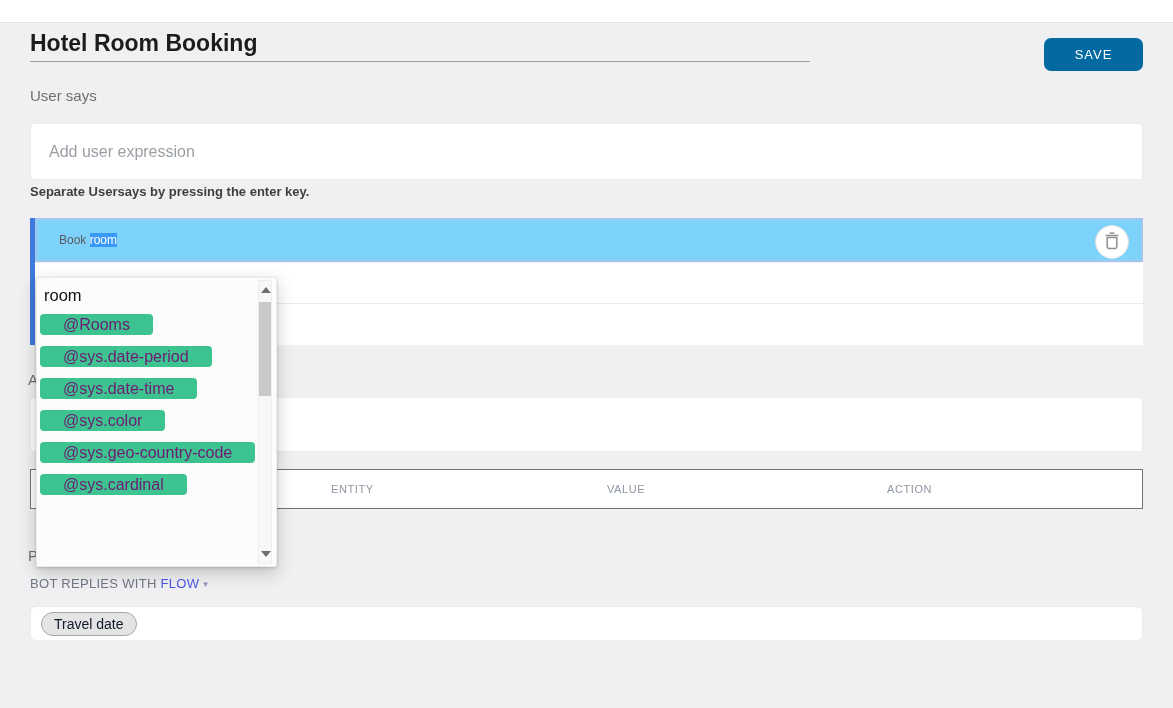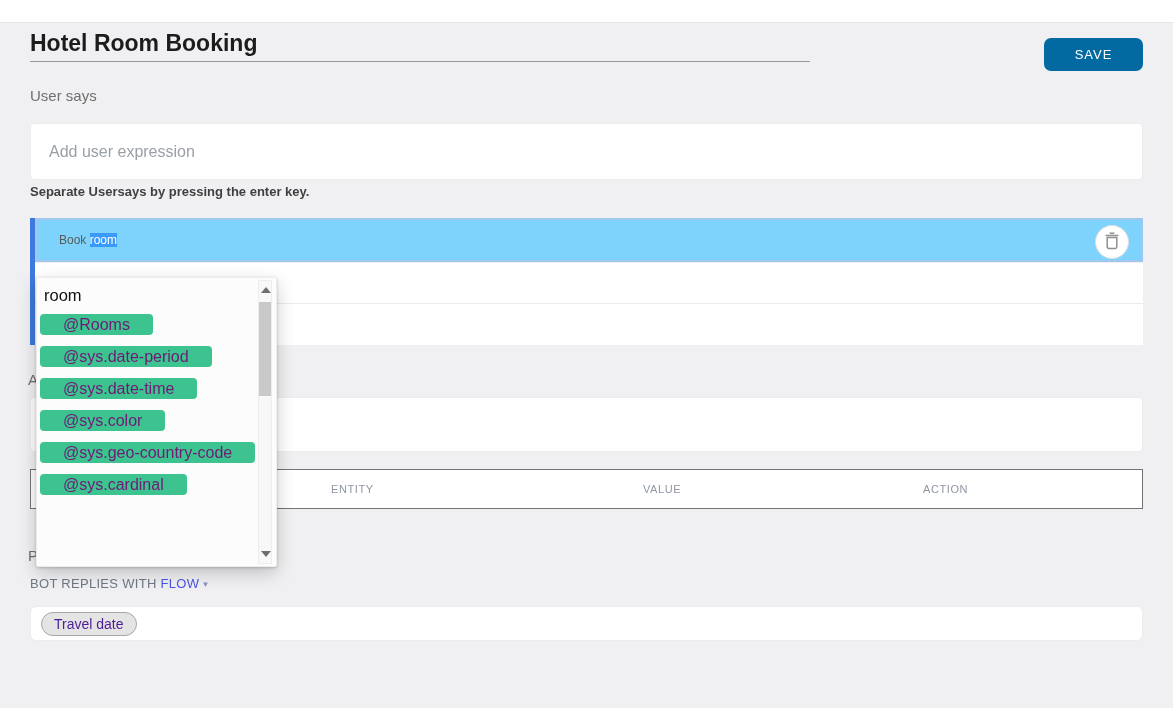--- a/index.html
+++ b/index.html
@@ -37,31 +37,31 @@
   .partial-label-a { position:absolute; left:28px; top:371px; font-size:15px; color:#6f6f6f; z-index:1; }
   .partial-label-p { position:absolute; left:28px; top:547px; font-size:15px; color:#6f6f6f; z-index:1; }
 
   .action-card { top:397px; width:1113px; height:55px; }
 
   .param-header-card { position:absolute; left:30px; top:469px; width:1113px; height:40px;
                        background:#ffffff; border:1px solid #737373; display:flex; align-items:center;
                        font-size:11px; color:#8f97a3; letter-spacing:0.6px; }
   .param-header-card .spacer { flex:0 0 300px; }
   .param-header-card > div.hcell:nth-of-type(2) { flex:0 0 276px; }
-  .param-header-card > div.hcell:nth-of-type(3) { flex:0 0 280px;margin-left:36px; }
+  .param-header-card > div.hcell:nth-of-type(3) { flex:0 0 280px; }
   .param-header-card > div.hcell:nth-of-type(4) { flex:1; }
 
   .bot-replies { position:absolute; left:30px; top:576px; font-size:13px; color:#6f7787; letter-spacing:0.3px; }
   .flow-link { color:#4a55e8; cursor:pointer; }
   .flow-caret { font-size:9px; color:#8a93c0; vertical-align:1px; }
 
   .flow-card { position:absolute; left:30px; top:606px; width:1113px; height:35px; background:#ffffff;
                border:1px solid #ececec; border-radius:6px; display:flex; align-items:center; padding-left:10px; }
   .flow-chip { background:#e4e4e4; border:1px solid #a6a6a6; border-radius:14px; padding:3px 12px;
-               font-size:14px; color:#4c1d95; cursor:pointer; }
+               font-size:14px; color:#0f172a; cursor:pointer; }
 
   .entity-dropdown { position:absolute; left:36px; top:277px; width:241px; height:290px; background:#fcfcfc;
                      border:1px solid #ececec; border-radius:2px; z-index:10;
                      box-shadow:0 1px 3px rgba(0,0,0,0.18), 0 6px 18px rgba(0,0,0,0.20);
                      padding:6px 0 0 3px; }
   .dd-query { font-size:16.5px; color:#101010; margin:2px 0 8px 4px; height:20px; }
   .dd-pill-row { margin-bottom:11px; height:21px; }
   .dd-pill { display:inline-block; background:#3cc38f; color:#701a75; font-size:16px; line-height:21px;
              padding:0 23px; border-radius:4px; cursor:pointer; white-space:nowrap; }
   .dd-scrollbar { position:absolute; top:2px; right:4px; width:14px; bottom:2px; background:#f8f8f8;

